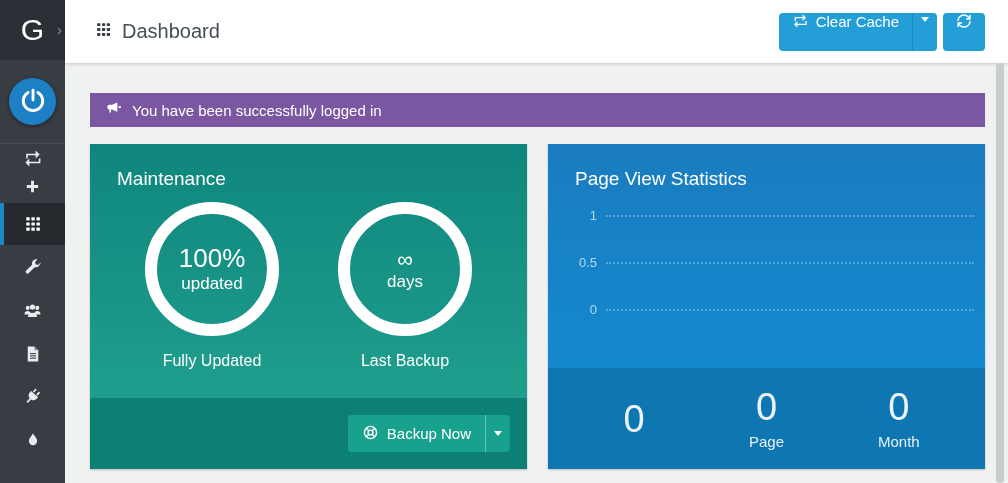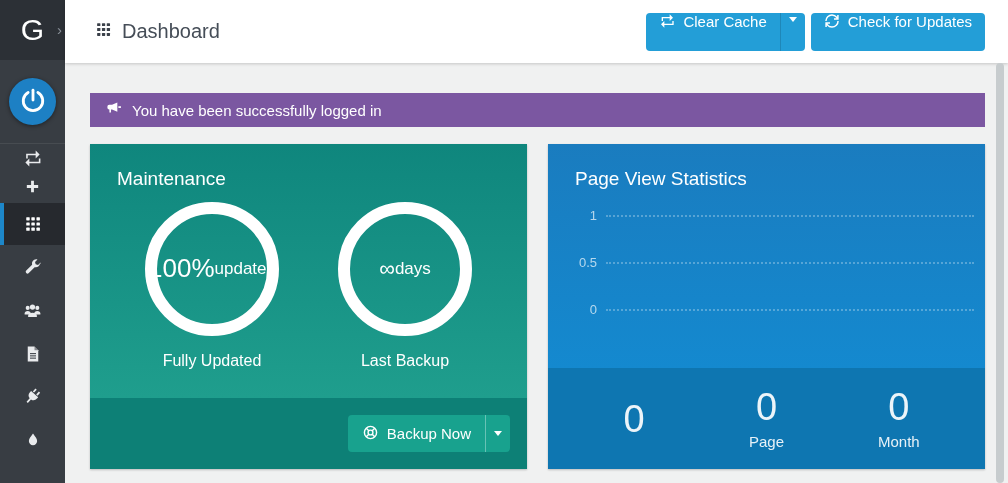--- a/index.html
+++ b/index.html
@@ -51,21 +51,21 @@
   .card { width:437px; height:325px; display:flex; flex-direction:column;
           box-shadow:0 1px 2px rgba(0,0,0,.22); }
   .card-title { font-size:19px; font-weight:400; color:#fff; }
 
   
   .maint-body { flex:1; background:linear-gradient(180deg,#0f867d 0%,#1f9e8d 100%);
                 padding:24px 27px 0; color:#fff; }
   .circles { display:flex; justify-content:space-between; padding:0 28px; margin-top:12px; }
   .circle-stat { display:flex; flex-direction:column; align-items:center; }
   .ring { width:134px; height:134px; border:12px solid #fff; border-radius:50%;
-          display:flex; align-items:center; justify-content:center;
+          display:flex; flex-direction:column; align-items:center; justify-content:center;
           line-height:1.15; text-align:center; }
   .ring-value { font-size:26px; }
   .ring-unit { font-size:17px; }
   .circle-label { margin-top:16px; font-size:16px; }
   .maint-footer { height:71px; background:#0d8076; display:flex; align-items:center;
                   justify-content:flex-end; padding-right:17px; }
   .btn-teal { background:#18a28e; color:#fff; font-size:15px; border:none; height:37px;
               display:flex; align-items:center; gap:8px; padding:4px 14px; cursor:pointer;
               border-radius:4px 0 0 4px; font-family:inherit; }
   .btn-teal.split-caret { border-radius:0 4px 4px 0; width:25px; padding:0;
@@ -230,21 +230,20 @@
             <span class="caret-down"></span>
           </button>
         </div>
         <button class="btn-blue">
           <span>
             <svg width="16" height="16" viewBox="0 0 24 24" fill="#fff">
               <path d="M12 4a8 8 0 0 1 6.9 4H15v2.2h7V3h-2.2v2.6A10 10 0 0 0 12 1.8 10.2 10.2 0 0 0 1.8 12H4a8 8 0 0 1 8-8z"></path>
               <path d="M12 20a8 8 0 0 1-6.9-4H9v-2.2H2V21h2.2v-2.6A10 10 0 0 0 12 22.2 10.2 10.2 0 0 0 22.2 12H20a8 8 0 0 1-8 8z"></path>
             </svg>
           </span>
-          <span>Check for Updates</span>
         </button>
       </div>
     </header>
 
     <div class="content">
 
       <div class="notice">
         <span>
           <svg width="17" height="17" viewBox="0 0 24 24" fill="#fff">
             <path d="M16 3.5v13l-7.5-3.2H7v4.4H4.8v-4.4h-.3A2.5 2.5 0 0 1 2 10.8V9.2a2.5 2.5 0 0 1 2.5-2.5h4L16 3.5z"></path>

